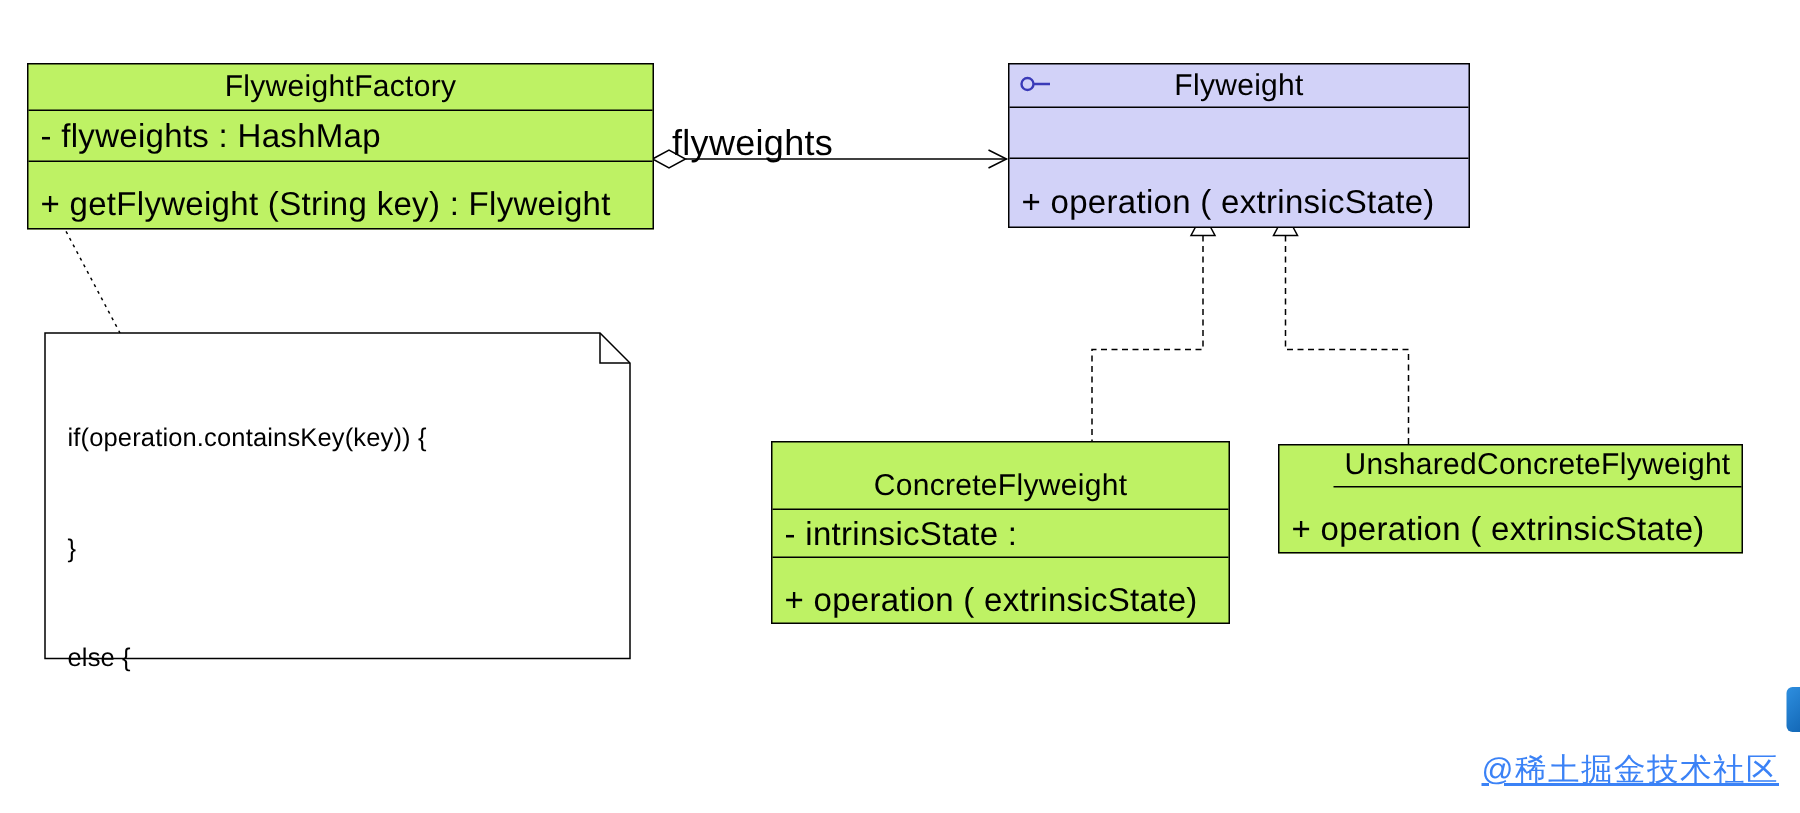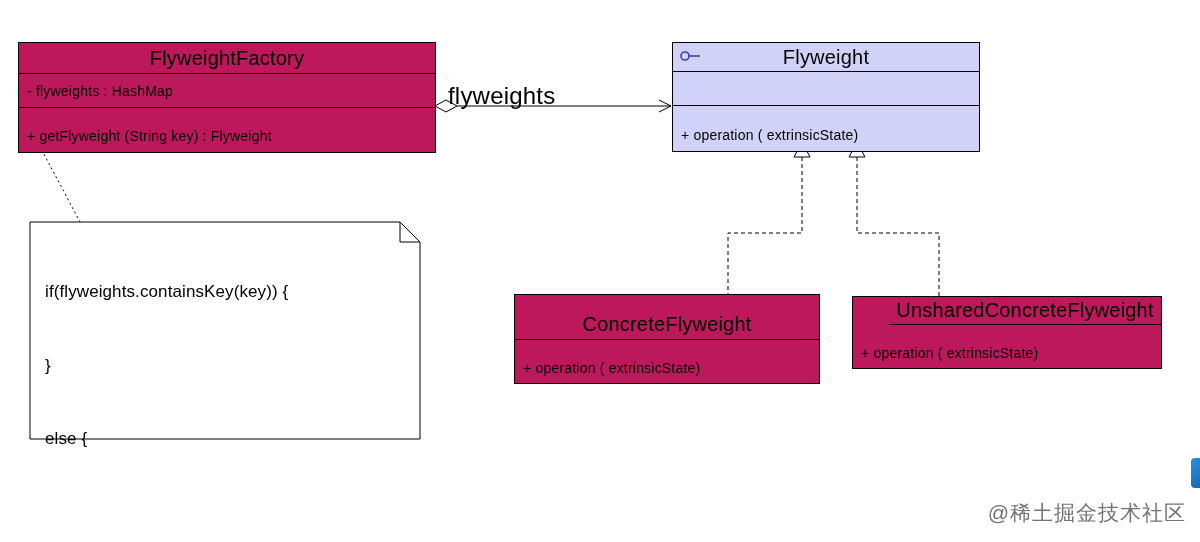--- a/index.html
+++ b/index.html
@@ -3,48 +3,48 @@
 <meta charset="utf-8">
 <style>
   html,body { margin:0; padding:0; background:#ffffff; }
   .canvas {
     position:relative; width:1200px; height:542px; background:#ffffff;
     font-family:"Liberation Sans", sans-serif; color:#000; overflow:hidden;
   }
   .connector-layer { position:absolute; left:0; top:0; width:1200px; height:542px; }
 
   .uml-class {
-    position:absolute; border:1px solid #000; background:#be185d;
+    position:absolute; border:1px solid #000; background:#bef264;
     box-sizing:border-box;
   }
   .uml-class.interface { background:#d2d2f8; }
   .uml-row {
     box-sizing:border-box; display:flex; align-items:center;
     border-bottom:1px solid #000; overflow:hidden;
   }
   .uml-row:last-child { border-bottom:none;margin-top:12px; }
   .uml-title {
     justify-content:center; font-size:20px; letter-spacing:0.2px; position:relative;
   }
-  .uml-member { padding-left:8px; font-size:14px; letter-spacing:0.2px; white-space:pre; }
+  .uml-member { padding-left:8px; font-size:22px; letter-spacing:0.2px; white-space:pre; }
 
   .iface-icon { position:absolute; left:7px; top:7px; }
 
   .assoc-label {
     position:absolute; left:448px; top:82px; font-size:24px; letter-spacing:0.2px;
   }
 
   .note-text {
     position:absolute; left:45px; top:231px; width:370px;
     font-size:17px; line-height:24.5px; white-space:pre; letter-spacing:0.1px;
   }
 
   .watermark {
     position:absolute; right:14px; top:499px;
-    font-size:21px; letter-spacing:1px; color:#737373;
+    font-size:21px; letter-spacing:1px; color:#3b82f6;text-decoration:underline;
   }
   .logo-fragment {
     position:absolute; left:1191px; top:458px; width:12px; height:30px;
     background:linear-gradient(135deg,#2e8fe0,#1266b4);
     border-radius:4px 0 0 4px;
   }
 </style>
 </head>
 <body>
 
@@ -91,30 +91,31 @@
       <span>Flyweight</span>
     </div>
     <div class="uml-row uml-member" style="height:34px;"></div>
     <div class="uml-row uml-member" style="height:33px;">+ operation ( extrinsicState)</div>
   </div>
 
   <div class="assoc-label">flyweights</div>
 
   <div class="uml-class" style="left:514px; top:294px; width:306px;">
     <div class="uml-row uml-title" style="height:30px;margin-top:15px;">ConcreteFlyweight</div>
+    <div class="uml-row uml-member" style="height:32px;">- intrinsicState :</div>
     <div class="uml-row uml-member" style="height:31px;">+ operation ( extrinsicState)</div>
   </div>
 
   <div class="uml-class" style="left:852px; top:296px; width:310px;">
     <div class="uml-row uml-title" style="height:28px;margin-left:36px;">UnsharedConcreteFlyweight</div>
     <div class="uml-row uml-member" style="height:31px;">+ operation ( extrinsicState)</div>
   </div>
 
   <div class="note-text">
-    <div>if(flyweights.containsKey(key)) {</div>
+    <div>if(operation.containsKey(key)) {</div>
     <div>}</div>
     <div>else {</div>
     
     
     
     
   </div>
 
   <div class="logo-fragment"></div>
 

